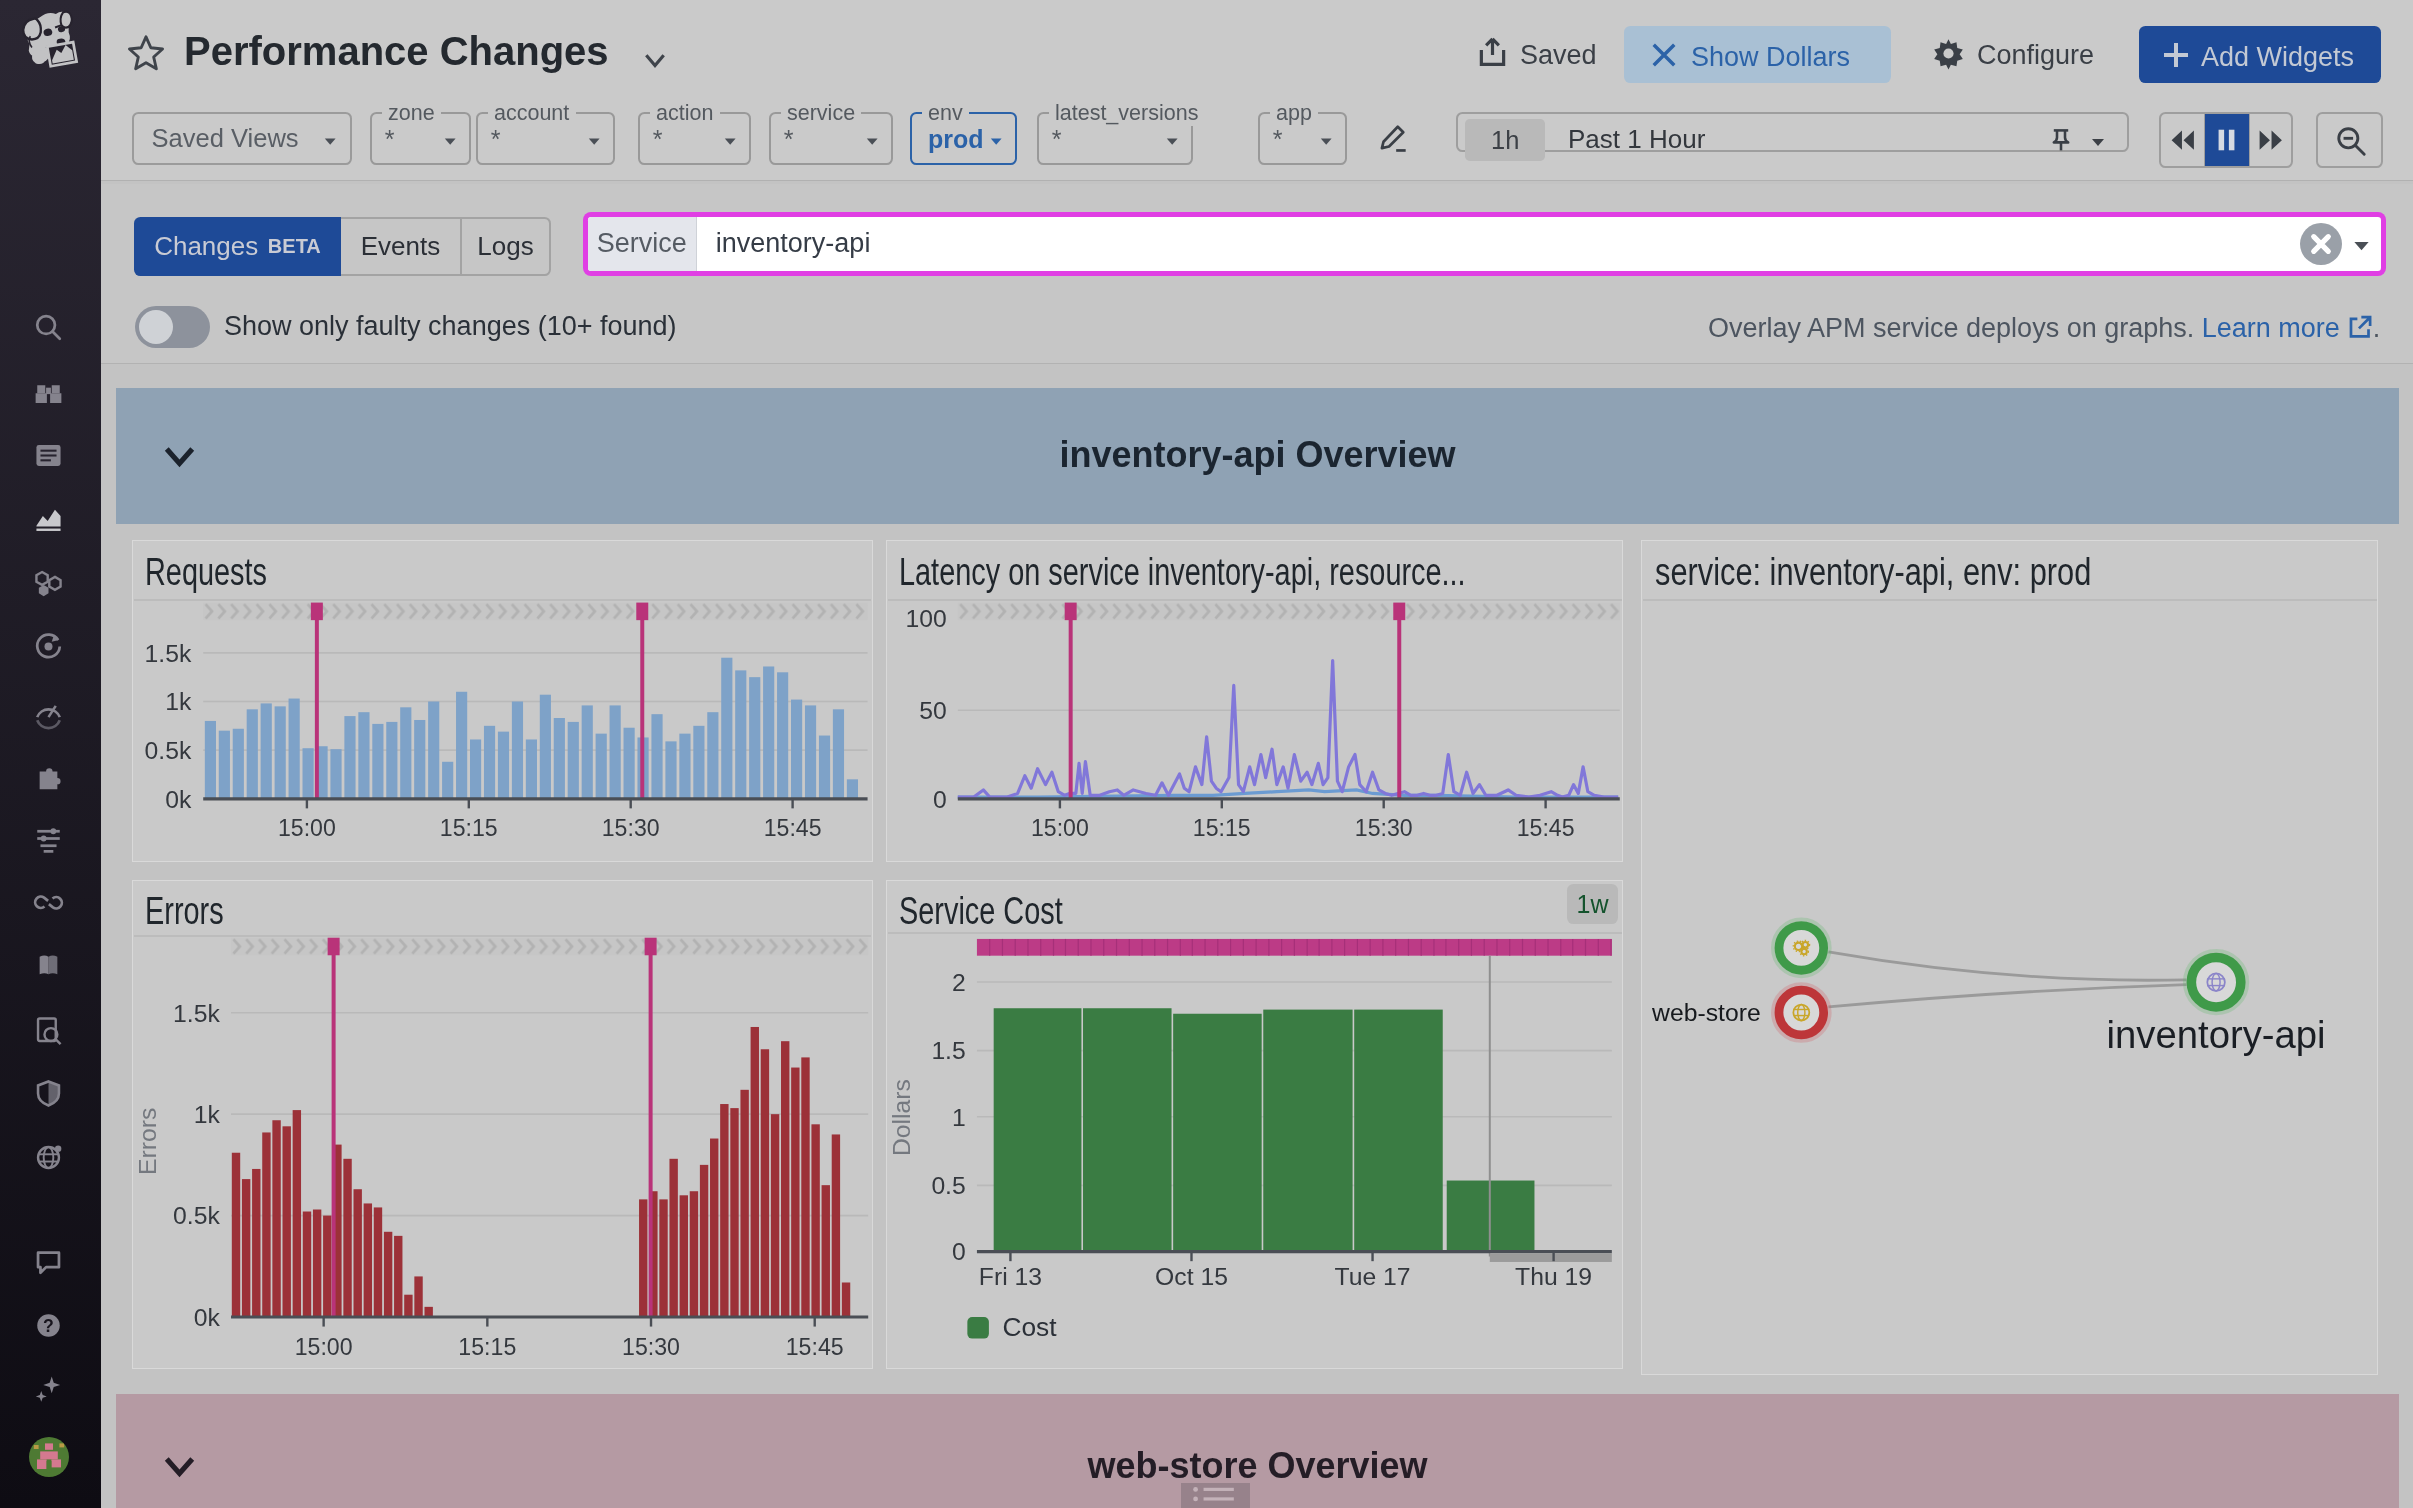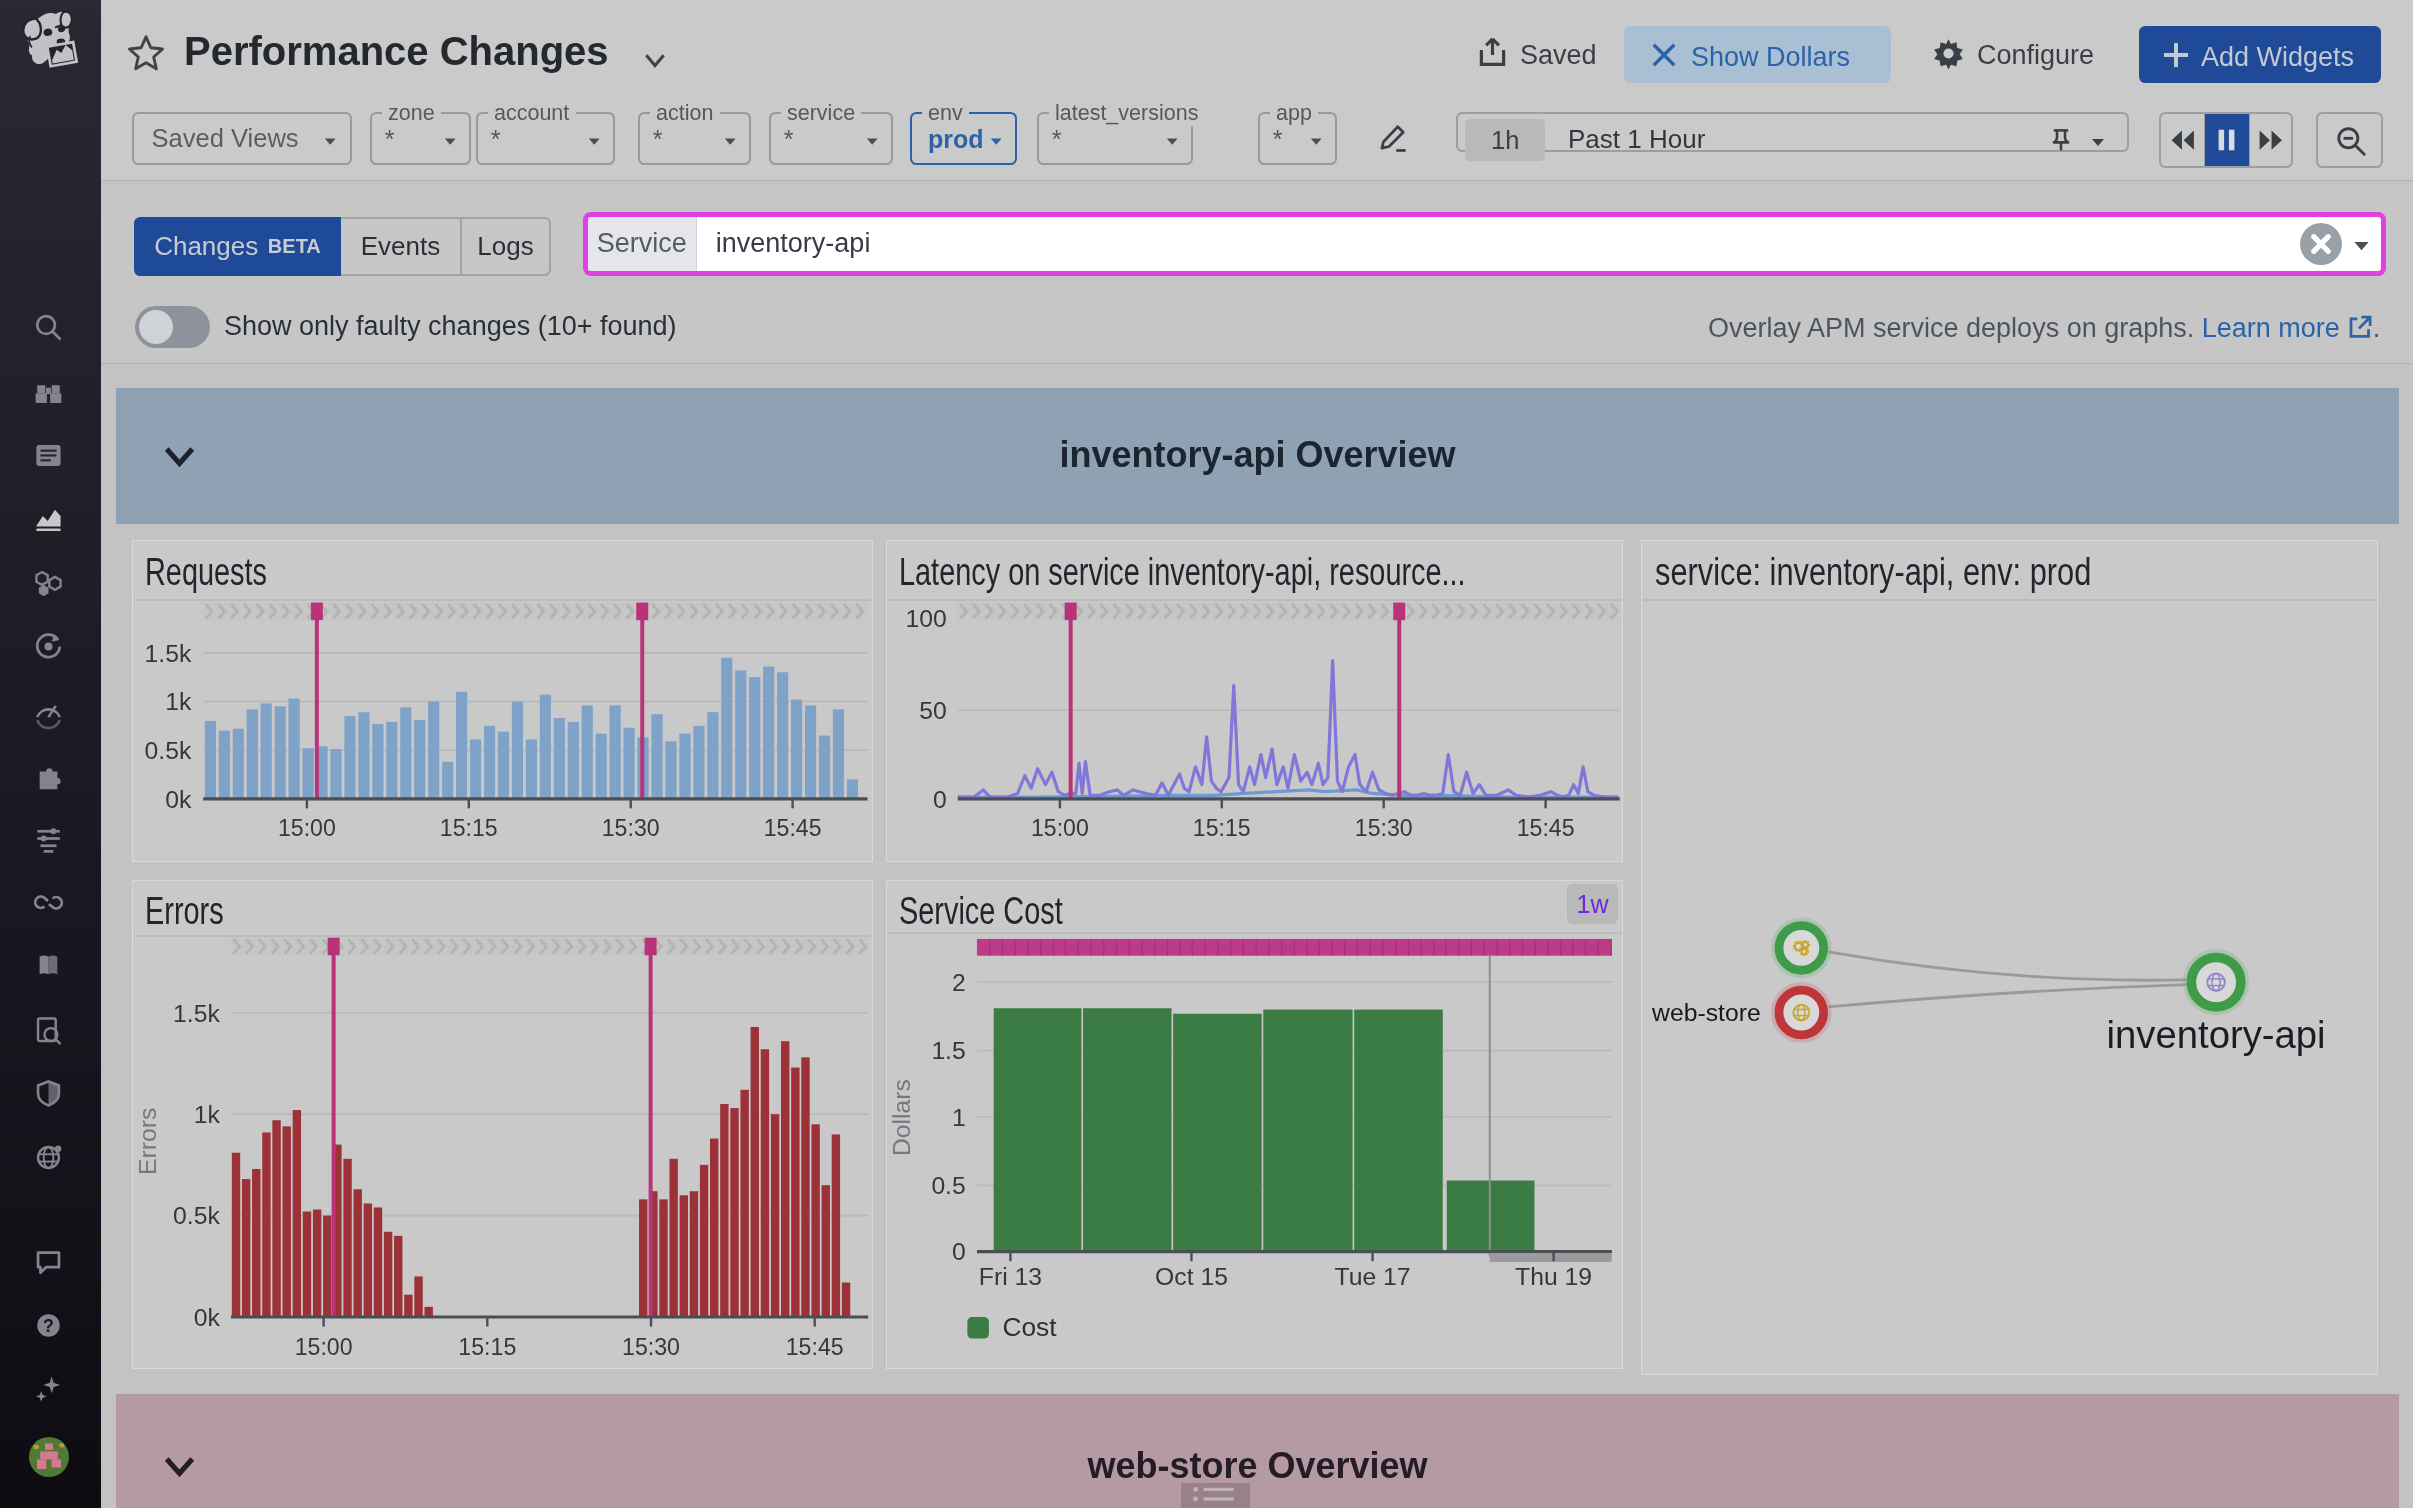--- a/index.html
+++ b/index.html
@@ -186,21 +186,21 @@
         <path d="M2 5 L8 12 L14 5 Z" fill="#2b62a8"></path>
       </svg></div>
 </div>
 <div class="fieldset" style="left:1037px;width:156px;border-color:#999">
 <div class="lg">latest_versions</div>
 <div class="val">*</div>
 <div class="car"><svg width="14.4" height="14.4" viewBox="0 0 16 16" style="vertical-align:middle">
         <path d="M2 5 L8 12 L14 5 Z" fill="#4a4f56"></path>
       </svg></div>
 </div>
-<div class="fieldset" style="left:1258px;width:79px;border-color:#999">
+<div class="fieldset" style="left:1258px;width:89px;border-color:#999">
 <div class="lg">app</div>
 <div class="val">*</div>
 <div class="car"><svg width="14.4" height="14.4" viewBox="0 0 16 16" style="vertical-align:middle">
         <path d="M2 5 L8 12 L14 5 Z" fill="#4a4f56"></path>
       </svg></div>
 </div>
 <svg class="abs" style="left:1374px;top:118px" width="38" height="38" viewBox="0 0 48 48">
 <path d="M12 30 L30 11 L37 18 L19 36 L10 38 Z" fill="none" stroke="#3a3f46" stroke-width="3.4" stroke-linejoin="round"></path>
 <line x1="28" y1="41" x2="40" y2="41" stroke="#3a3f46" stroke-width="3.4"></line>
   </svg>
@@ -284,21 +284,21 @@
 <div class="ctitle" style="left:145px;top:552px">Requests</div>
 <div class="cdiv" style="left:134px;top:599px;width:737px"></div>
 <div class="ctitle" style="left:899px;top:552px">Latency on service inventory-api, resource...</div>
 <div class="cdiv" style="left:888px;top:599px;width:734px"></div>
 <div class="ctitle" style="left:1655px;top:552px;transform:scaleX(0.81)">service: inventory-api, env: prod</div>
 <div class="cdiv" style="left:1643px;top:599px;width:734px"></div>
 <div class="ctitle" style="left:145px;top:891px">Errors</div>
 <div class="cdiv" style="left:134px;top:935px;width:737px"></div>
 <div class="ctitle" style="left:899px;top:891px">Service Cost</div>
 <div class="cdiv" style="left:888px;top:932px;width:734px"></div>
-<div class="abs" style="left:1567px;top:884px;width:51px;height:40px;background:#b9b9b9;border-radius:6.4px;text-align:center;line-height:40px;font-size:25px;color:#6d28d9">1w</div>
+<div class="abs" style="left:1567px;top:884px;width:51px;height:40px;background:#b9b9b9;border-radius:6.4px;text-align:center;line-height:40px;font-size:25px;color:#14532d">1w</div>
 <svg style="position:absolute;left:132px;top:601px" width="739" height="260" viewBox="166 753 926 326">
 <defs>
       <pattern id="chvA" x="255" y="755" width="16" height="22" patternUnits="userSpaceOnUse">
 <path d="M3 2 L11 11.0 L3 20" fill="none" stroke="#b2b2b2" stroke-width="3.6"></path>
 </pattern>
     </defs>
 <rect x="255" y="755" width="833" height="22" fill="#c6c6c6"></rect>
 <rect x="255" y="755" width="833" height="22" fill="url(#chvA)"></rect>
 <line x1="255" y1="818" x2="1088" y2="818" stroke="#b9b9b9" stroke-width="2"></line>
 <line x1="255" y1="879" x2="1088" y2="879" stroke="#b9b9b9" stroke-width="2"></line>

